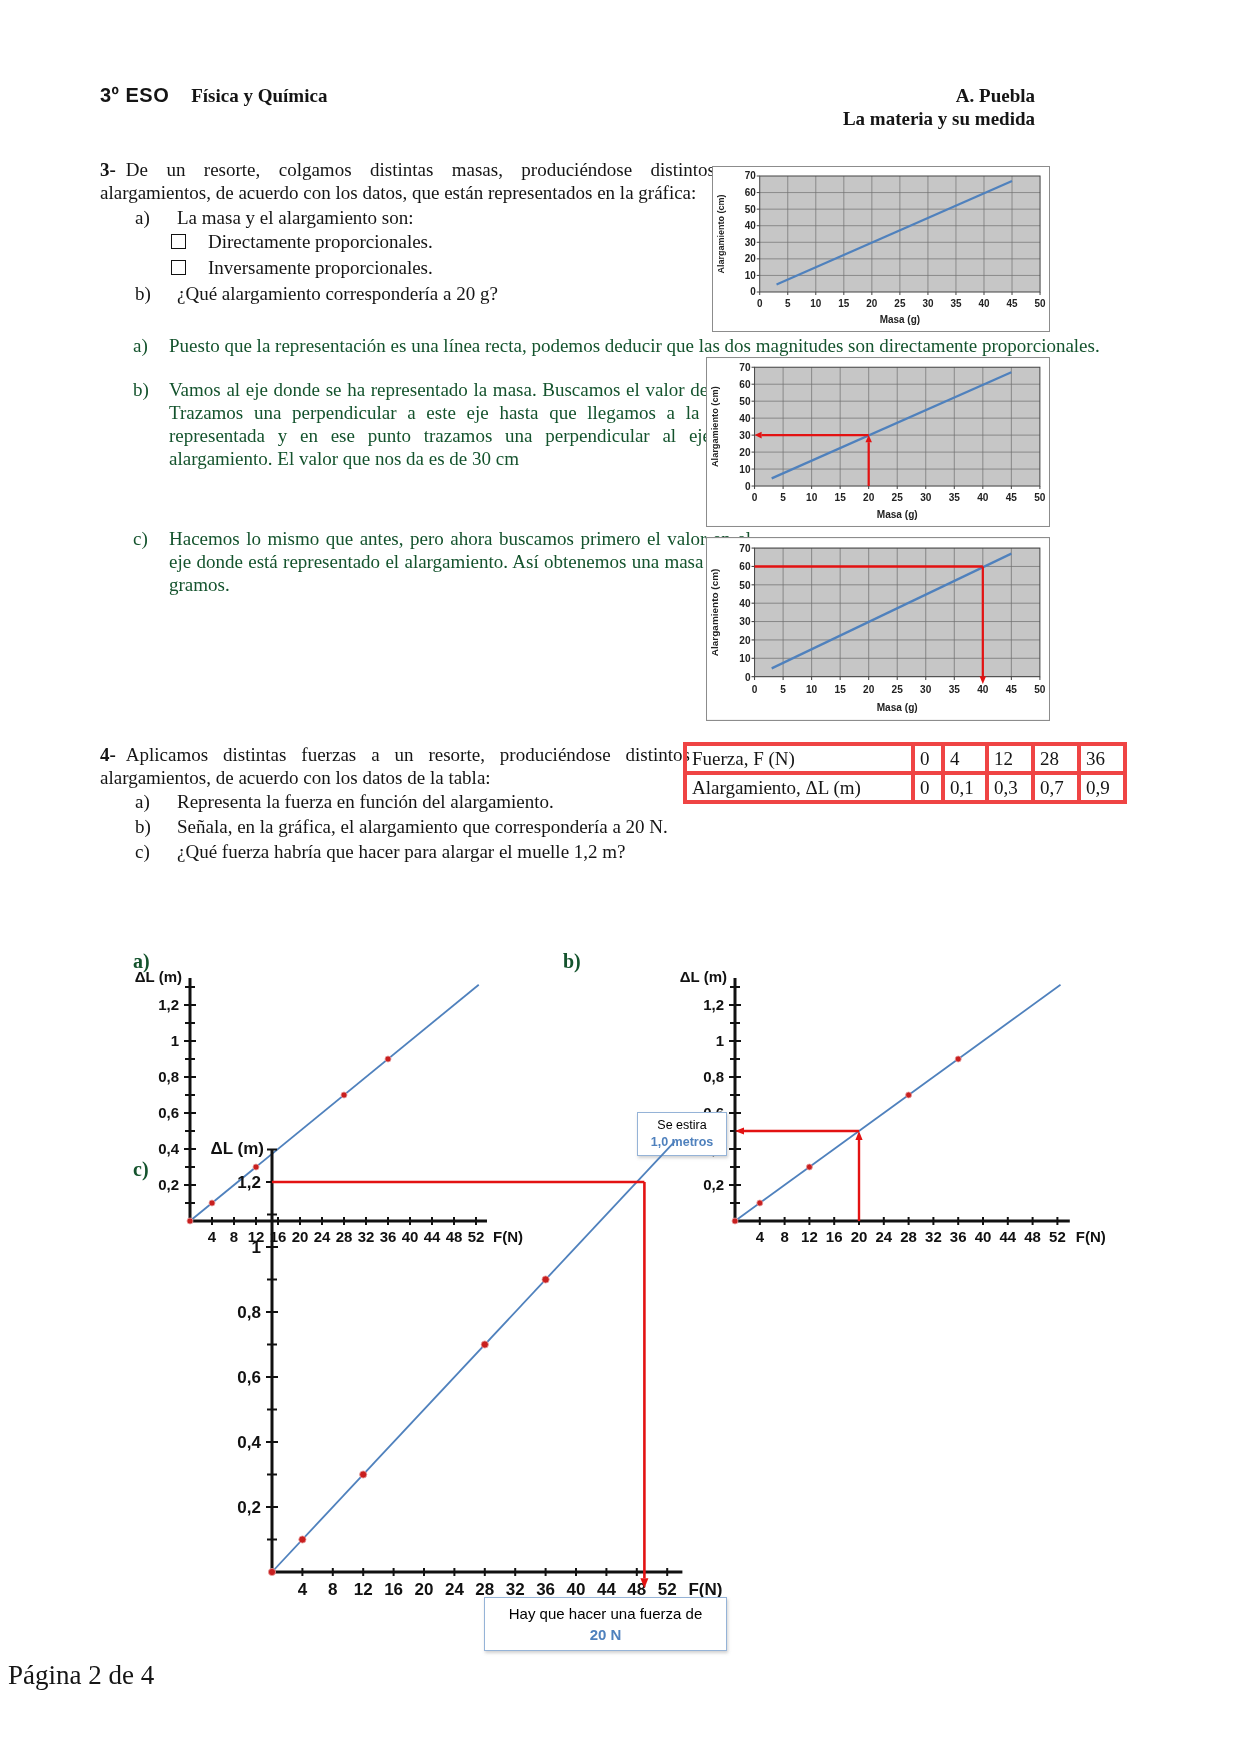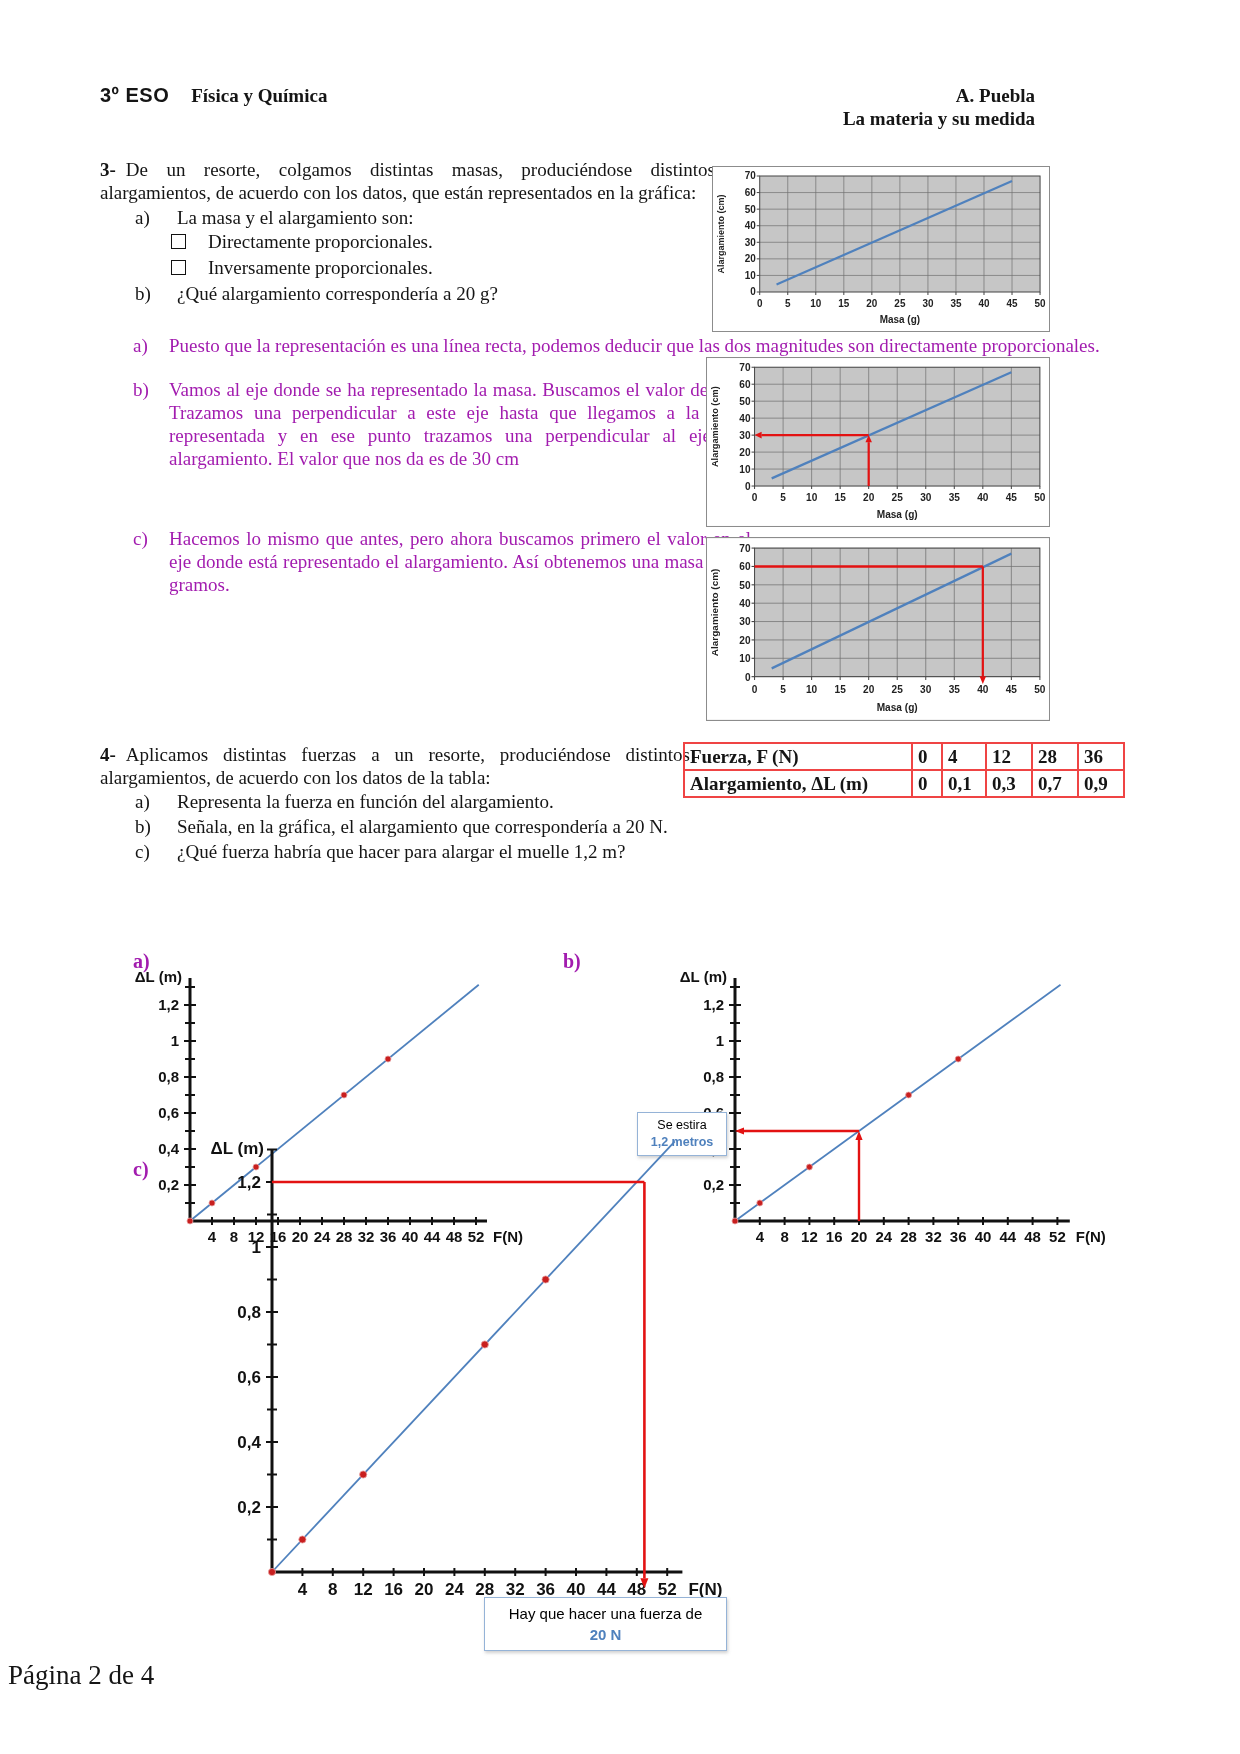--- a/index.html
+++ b/index.html
@@ -1,37 +1,37 @@
 <!DOCTYPE html>
 <html><head>
 <meta charset="utf-8">
 <style>
   html,body{margin:0;padding:0;background:#ffffff;}
   .page{position:relative;width:1240px;height:1754px;background:#fff;margin:0 auto;overflow:hidden;
         font-family:"Liberation Serif",serif;color:#151515;font-size:19px;}
   .abs{position:absolute;}
   .jt{text-align:justify;}
-  .blue{color:#a21caf;}
+  .blue{color:#14532d;}
   .hdr-left{left:100px;top:84px;font-weight:bold;text-align:center;}
   .hdr-course{font-family:"Liberation Sans",sans-serif;font-size:20px;letter-spacing:.5px;}
   .hdr-subject{font-size:19px;margin-left:22px;}
   .hdr-right{right:205px;top:84px;text-align:right;font-weight:bold;line-height:23px;}
   .title{left:0;top:124px;width:100%;text-align:center;font-weight:bold;}
   .title-main{font-size:27px;}
   .title-sub{font-size:22px;}
   .statement{line-height:23px;}
   .stmt-num{font-weight:bold;padding-right:10px;}
   .item .ilabel{display:inline-block;width:42px;}
   .cbrow .cb{display:inline-block;width:13px;height:13px;border:1.7px solid #111;margin-right:22px;vertical-align:-1px;background:#fff;}
   .ans{line-height:23px;padding-left:36px;}
   .ans .alabel{display:inline-block;width:36px;margin-left:-36px;font-weight:normal;}
   .chart{background:transparent;}
   .chart svg{display:block;width:100%;height:100%;}
   .data-table{border-collapse:collapse;font-size:19px;table-layout:fixed;}
-  .data-table td{border:2px solid #ef4444;padding:0 5px;height:25px;overflow:hidden;white-space:nowrap;font-weight:bold;}
+  .data-table td{border:4px solid #ef4444;padding:0 5px;height:25px;overflow:hidden;white-space:nowrap;}
   .glabel{font-weight:bold;font-size:20px;}
   .callout{border:1px solid #95b3d7;background:#fff;text-align:center;
            font-family:"Liberation Sans",sans-serif;box-shadow:1px 2px 3px rgba(120,120,120,.35);}
   .callout .c1{display:block;color:#000000;}
   .callout .c2{display:block;color:#4f81bd;font-weight:bold;}
   .callout-b{padding:4px 3px;font-size:12.5px;line-height:17px;}
   .callout-c{padding:5px 4px;font-size:15px;line-height:21px;}
   .footer{left:0;top:1660px;width:100%;text-align:left;font-size:27px;padding-left:8px;}
 </style>
 </head>
@@ -435,21 +435,21 @@
         <circle cx="313.20000000000005" cy="96" r="3" fill="#c81f1f" stroke="#e8a0a0" stroke-width="0.8"></circle>
         <line x1="214" y1="258" x2="214" y2="177" stroke="#e31212" stroke-width="2.4"></line>
         <polygon points="214,168 217.6,177 210.4,177" fill="#e31212"></polygon>
         <line x1="214" y1="168" x2="99" y2="168" stroke="#e31212" stroke-width="2.4"></line>
         <polygon points="90,168 99,164.4 99,171.6" fill="#e31212"></polygon>
       </svg>
     </div>
 
   <div class="abs callout callout-b" style="left:637px;top:1112px;width:82px;">
     <span class="c1">Se estira</span>
-    <span class="c2">1,2 metros</span>
+    <span class="c2">1,0 metros</span>
   </div>
 
   <div class="abs chart" style="left:200px;top:1135px;width:560px;height:480px;">
       <svg viewBox="0 0 560 480">
         <line x1="72" y1="439" x2="72" y2="14.5" stroke="#111" stroke-width="3"></line>
         <line x1="70" y1="437" x2="482.4" y2="437" stroke="#111" stroke-width="3"></line>
         <line x1="102.4" y1="433" x2="102.4" y2="441" stroke="#111" stroke-width="2"></line>
         <text x="102.4" y="460" font-size="17" text-anchor="middle" fill="#111" font-family="&quot;Liberation Sans&quot;,sans-serif" font-weight="600">4</text>
         <line x1="132.8" y1="433" x2="132.8" y2="441" stroke="#111" stroke-width="2"></line>
         <text x="132.8" y="460" font-size="17" text-anchor="middle" fill="#111" font-family="&quot;Liberation Sans&quot;,sans-serif" font-weight="600">8</text>

